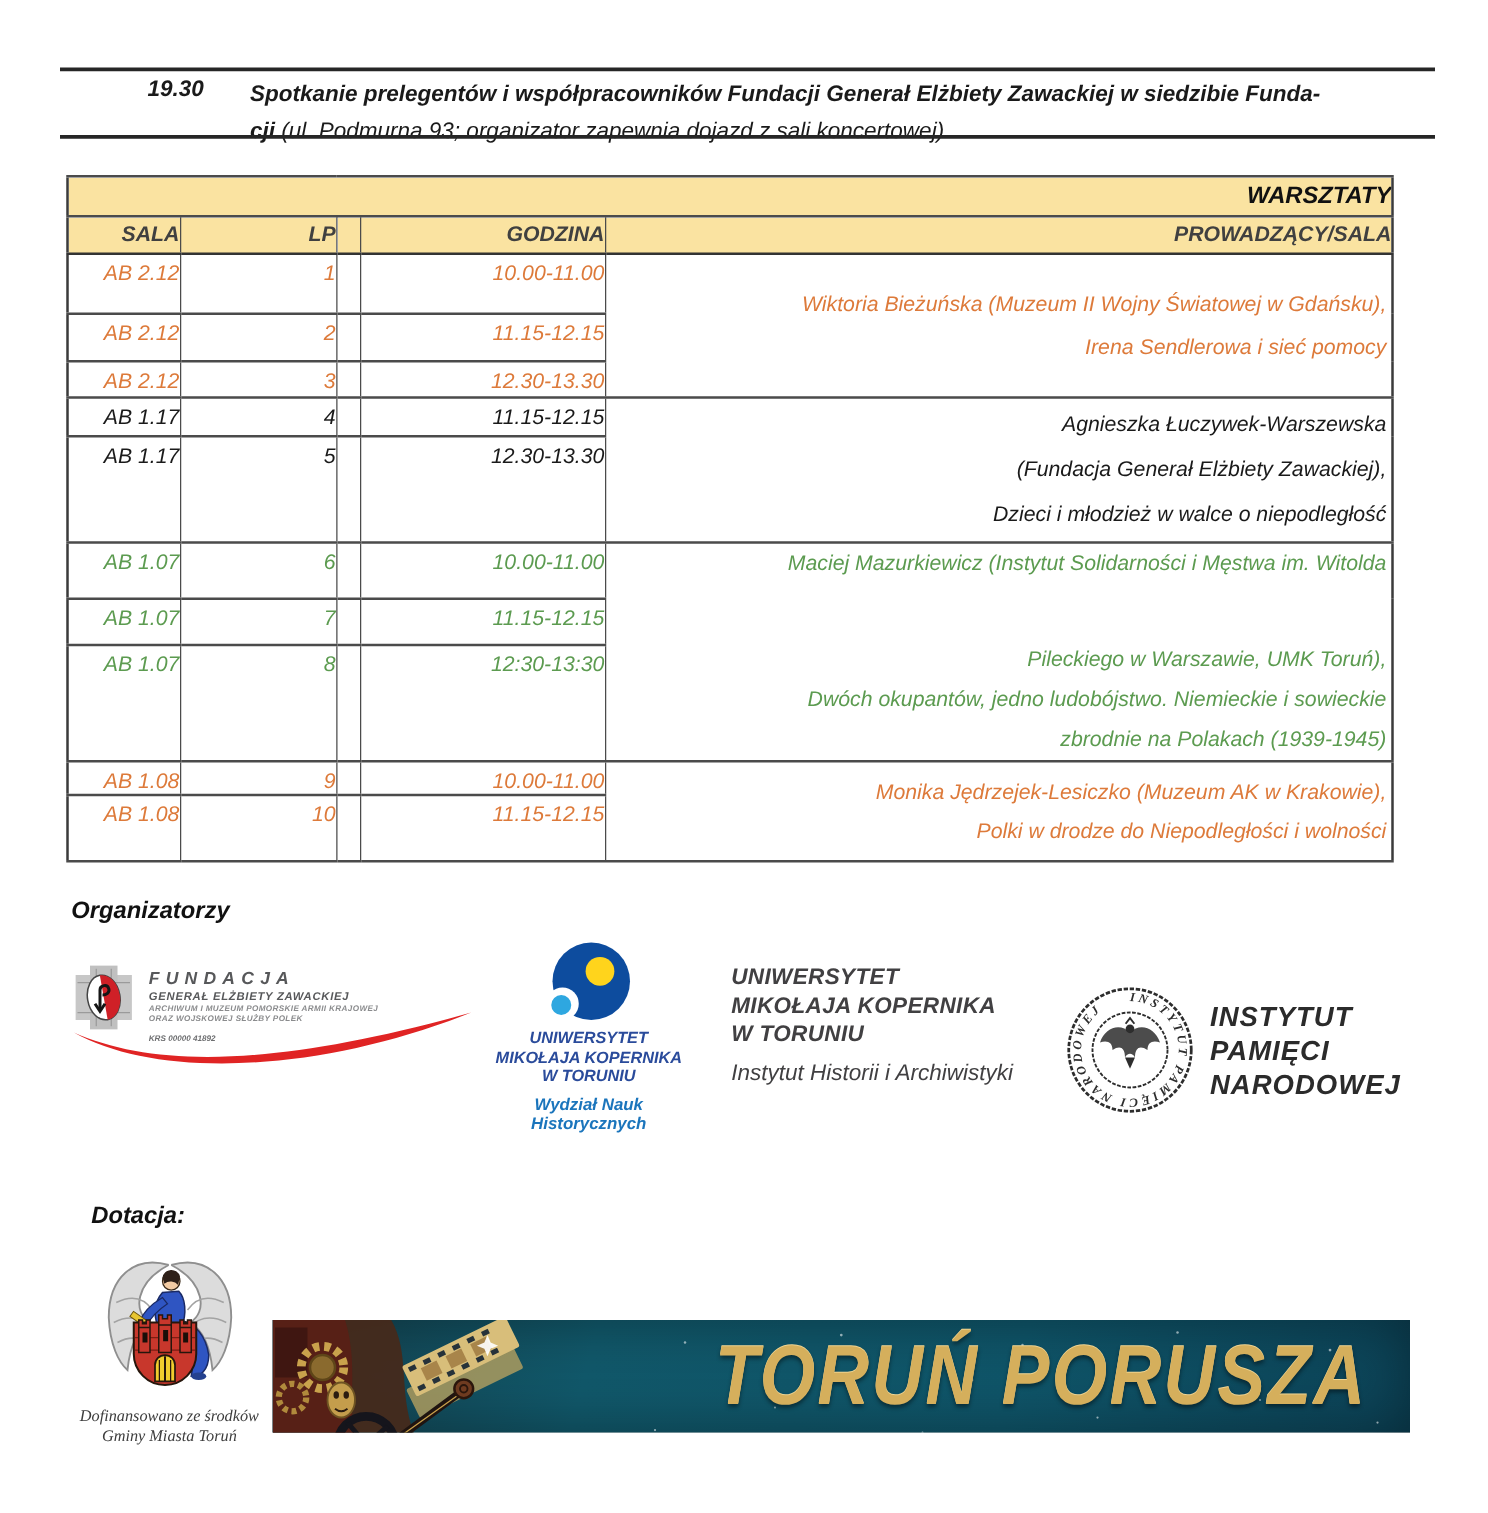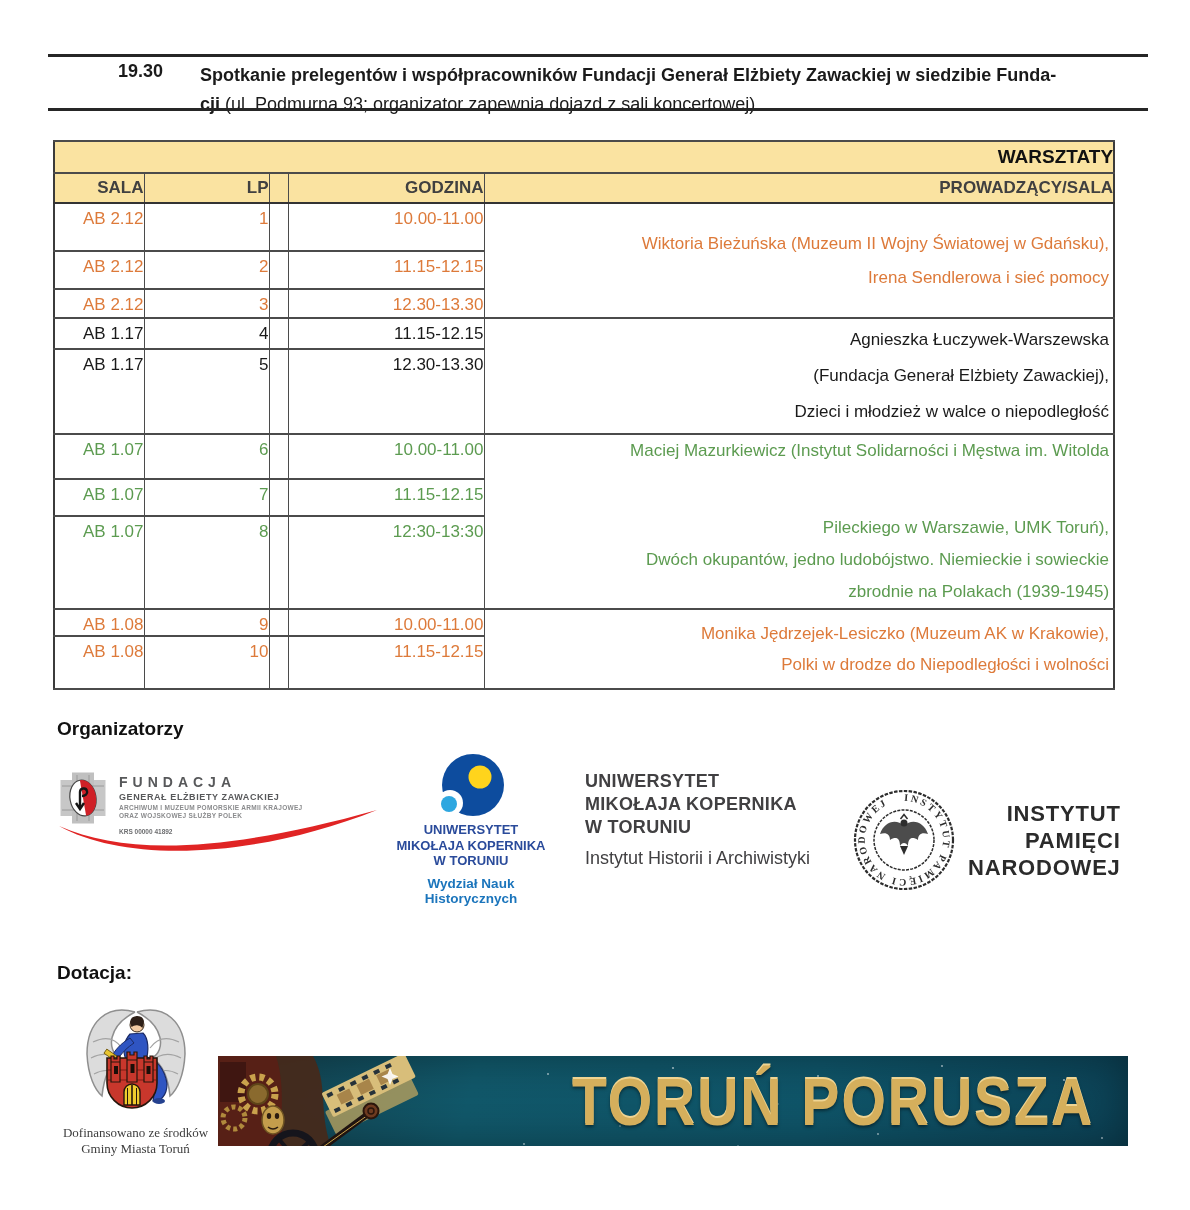--- a/index.html
+++ b/index.html
@@ -1,17 +1,17 @@
 <!DOCTYPE html>
 <html lang="pl"><head>
 <meta charset="utf-8">
 <style>
   html,body{margin:0;padding:0;background:#fff;}
   .page{position:relative;width:1190px;height:1210px;background:#ffffff;
-        font-family:"Liberation Sans",sans-serif;color:#1a1a1a;overflow:hidden;}
+        font-family:"Liberation Sans",sans-serif;color:#1a1a1a;overflow:hidden;font-style:italic;}
 
   
   .hr{position:absolute;left:48px;width:1100px;height:3px;background:#262626;}
   .hr.top{top:54px;} .hr.bot{top:108px;}
   .sched-time{position:absolute;left:118px;top:61px;font-size:18px;font-weight:bold;}
   .sched-text{position:absolute;left:200px;top:61px;width:930px;font-size:18px;line-height:29px;}
   .sched-text .b{font-weight:bold;}
 
   
   table.wtable{position:absolute;left:53px;top:140px;width:1060px;border-collapse:collapse;
@@ -21,21 +21,21 @@
                padding:0;text-align:right;font-size:17px;overflow:hidden;}
   .wtable .ttl{background:#FAE3A1;font-size:19px;font-weight:bold;height:30px;vertical-align:middle;color:#111;}
   .wtable th.hd{background:#FAE3A1;font-weight:bold;height:28px;vertical-align:middle;color:#404040;
                border-bottom:2.5px solid #333;}
   .wtable td.cell{vertical-align:top;padding-top:5px;}
   .wtable td.topic{vertical-align:middle;padding:0 4px;}
   .wtable td.topic div{white-space:nowrap;}
 
   
   .sec-head{position:absolute;left:57px;font-size:19px;font-weight:bold;color:#111;}
-  .org-head{top:718px;} .dot-head{top:962px;}
+  .org-head{top:718px;} .dot-head{top:962px;margin-left:16px;}
 
   .fundacja{position:absolute;left:57px;top:770px;width:332px;height:96px;}
   .f-emblem{position:absolute;left:3px;top:2px;}
   .f-text{position:absolute;left:62px;top:4px;color:#57585A;}
   .f-name{font-size:14px;font-weight:bold;letter-spacing:5px;}
   .f-sub{font-size:9px;font-weight:bold;letter-spacing:.6px;margin-top:2px;}
   .f-tiny{font-size:6.5px;color:#8a8b8d;letter-spacing:.3px;margin-top:1.5px;font-weight:bold;}
   .f-krs{font-size:6.5px;font-weight:bold;color:#6d6e70;margin-top:9px;}
   .f-swoosh{position:absolute;left:0;top:36px;}
 
@@ -43,21 +43,21 @@
   .umkf .circle{display:block;margin:0 auto;}
   .umkf .uline{font-size:13px;font-weight:bold;color:#2A4B9B;line-height:15.5px;}
   .umkf .fac{font-size:13.5px;font-weight:bold;color:#1B75BC;margin-top:7px;}
 
   .umki{position:absolute;left:585px;top:770px;width:260px;}
   .umki .uline{font-size:18px;font-weight:bold;color:#414042;line-height:23px;letter-spacing:.3px;}
   .umki .inst{font-size:18px;color:#414042;margin-top:9px;}
 
   .ipn{position:absolute;left:852px;top:786px;width:270px;height:104px;}
   .ipn-seal{position:absolute;left:0;top:2px;}
-  .ipn-text{position:absolute;left:116px;top:14px;text-align:right;}
+  .ipn-text{position:absolute;left:116px;top:14px;}
   .ipn-text div{font-size:22px;font-weight:bold;color:#2b2b2b;line-height:27px;letter-spacing:.8px;}
 
   
   .crest{position:absolute;left:58px;top:1000px;width:155px;text-align:center;}
   .crest svg{display:block;margin:0 auto;}
   .crest-cap{font-family:"Liberation Serif",serif;font-size:13px;color:#3d3d3d;line-height:15.5px;margin-top:3px;}
 
   .banner{position:absolute;left:218px;top:1056px;width:910px;height:90px;
           background:linear-gradient(105deg,#143f4c 0%,#11586a 28%,#0f5468 65%,#0c4256 100%);
           box-shadow:inset 0 0 45px rgba(0,0,0,.35);overflow:hidden;}

